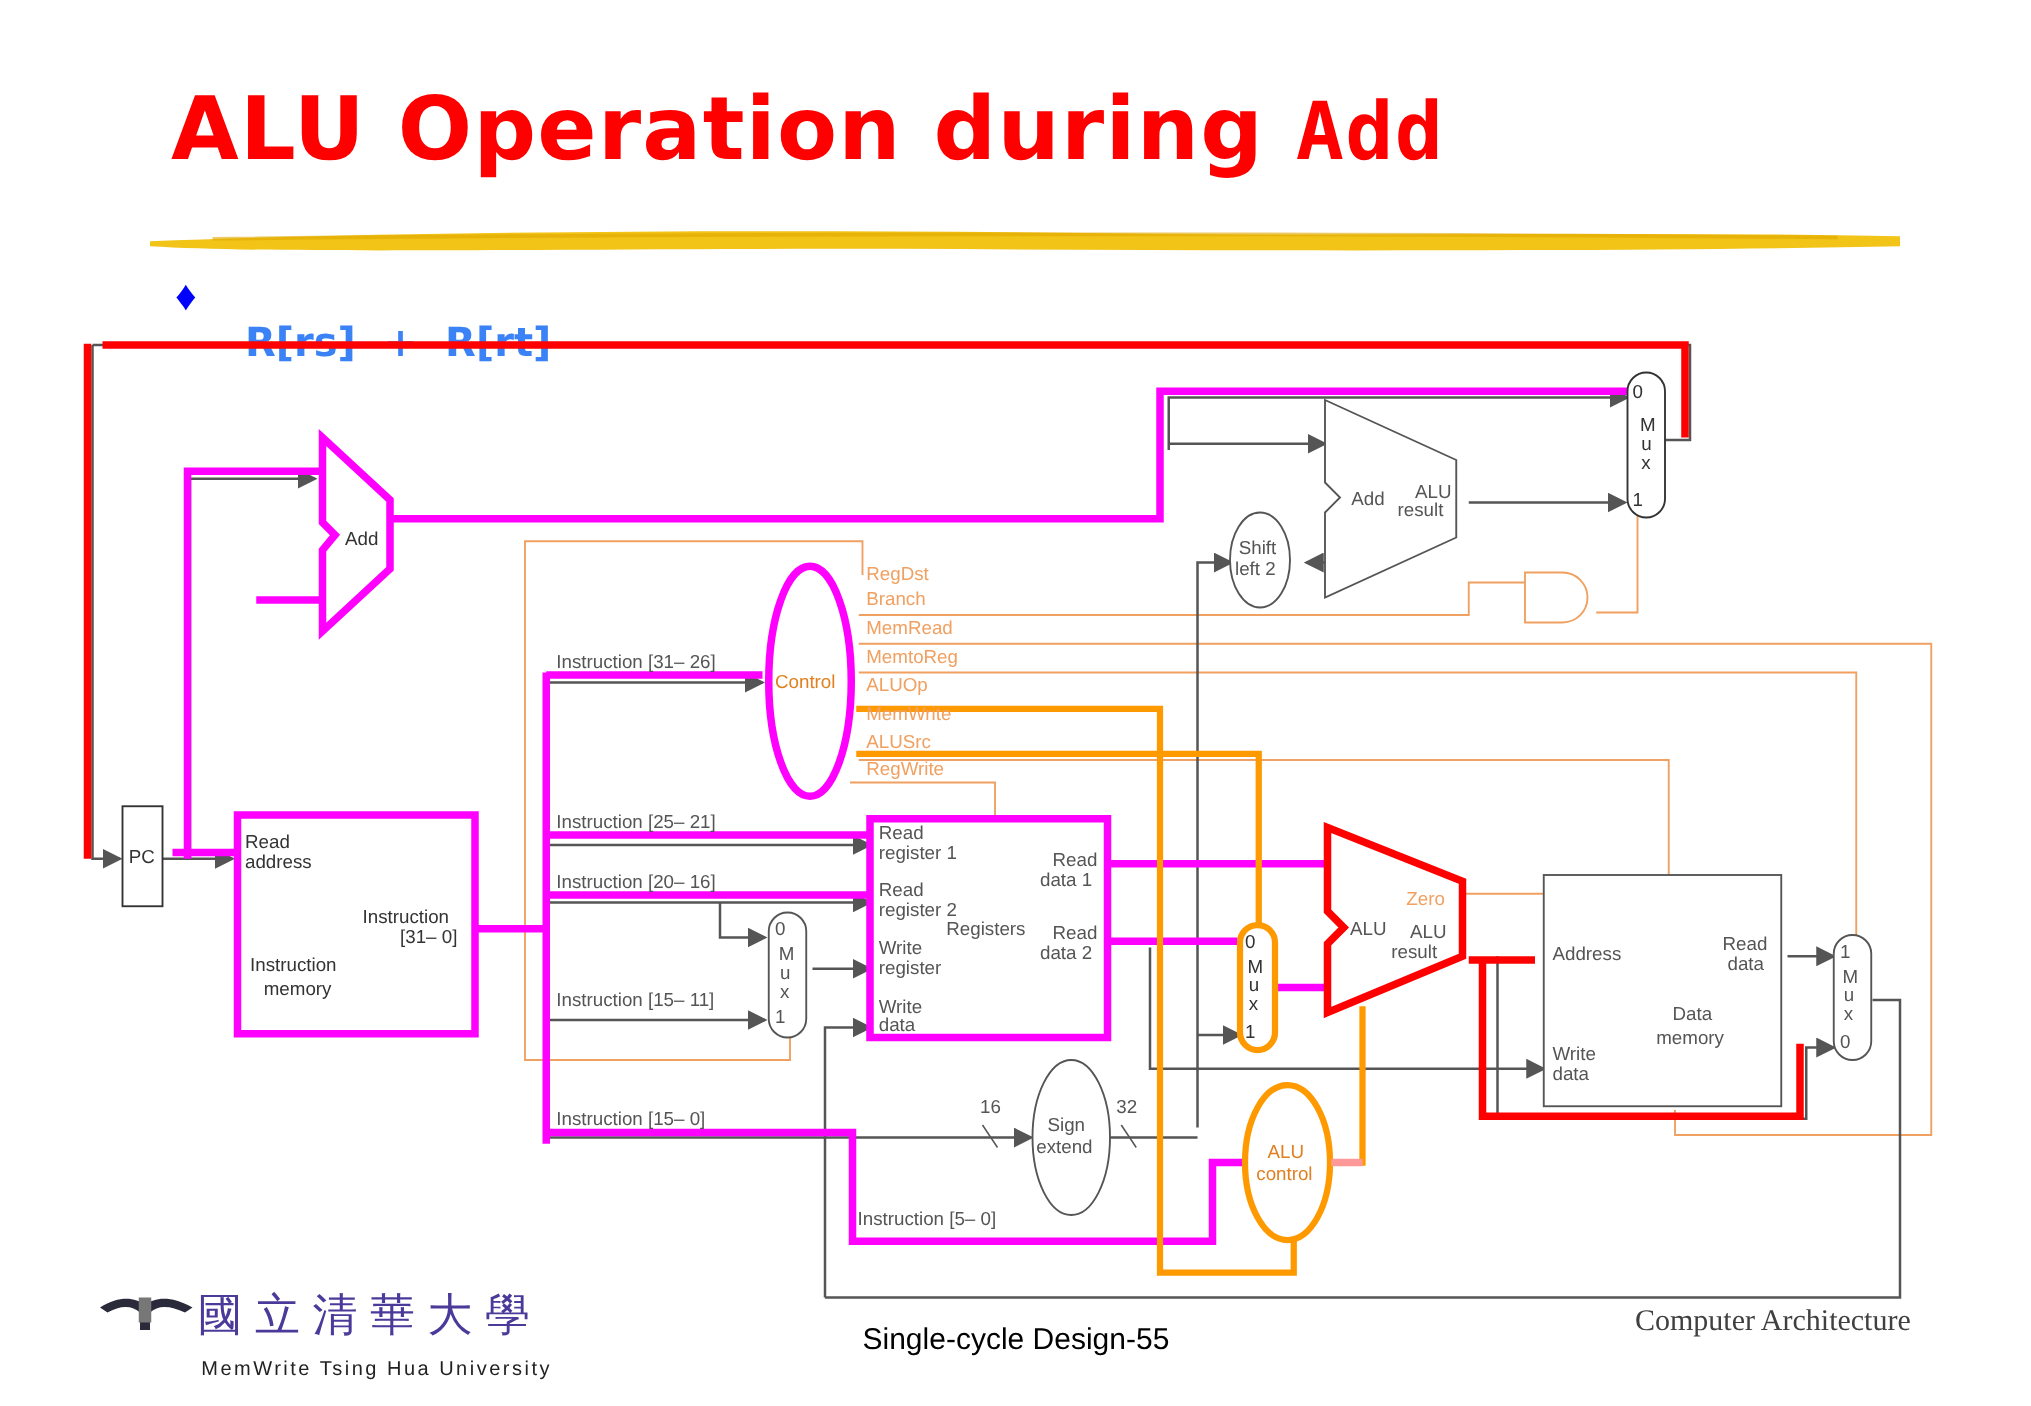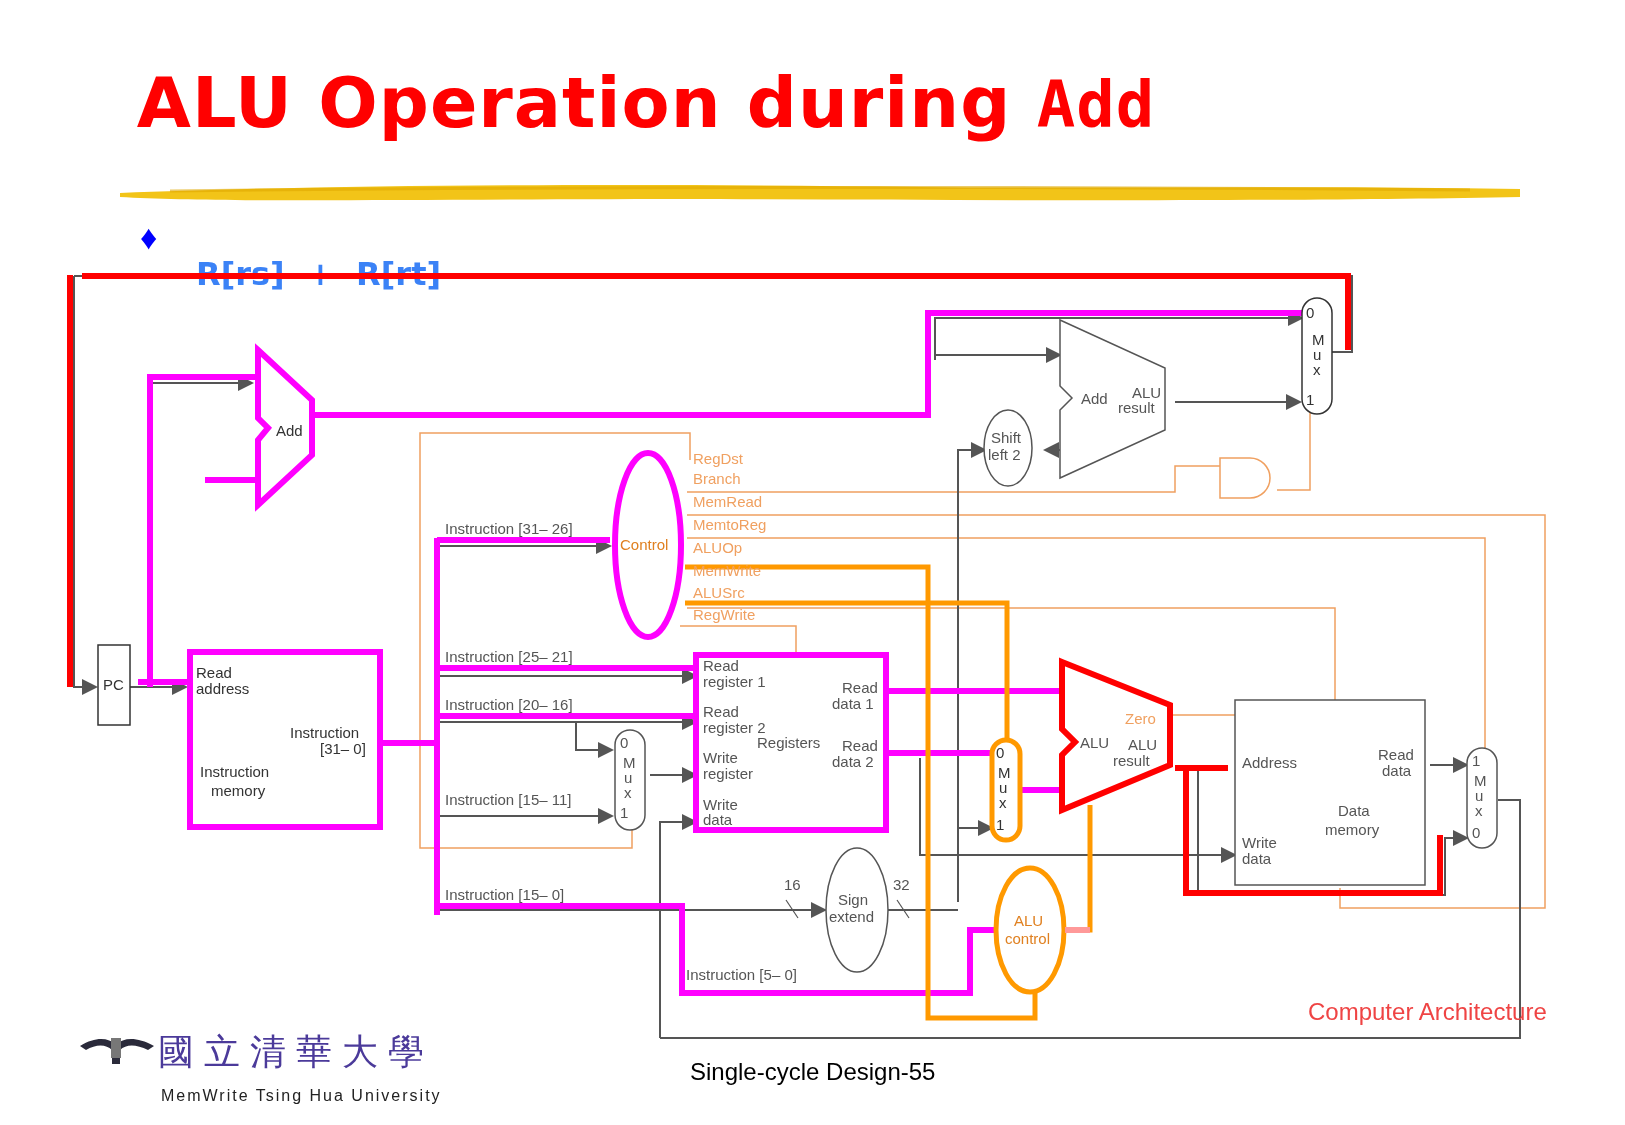--- a/index.html
+++ b/index.html
@@ -6,21 +6,21 @@
   body { width: 1625px; height: 1125px; position: relative; overflow: hidden; font-family: "Liberation Sans", sans-serif; }
   .title { position: absolute; left: 0; width: 1292px; top: 62px; text-align: center; color: #ff0000; font-family: "DejaVu Sans", sans-serif; font-weight: bold; font-size: 70px; letter-spacing: 1px; }
   .title .mono { font-family: "DejaVu Sans Mono", monospace; font-size: 64px; }
   .brush { position: absolute; left: 120px; top: 181px; width: 1400px; height: 22px; }
   .bullet { position: absolute; left: 140px; top: 218px; color: #0000ff; font-size: 34px; }
   .bullet-text { position: absolute; left: 196px; top: 210px; font-family: "DejaVu Sans", sans-serif; font-weight: bold; font-size: 32px; color: #3b82f6; white-space: pre; margin-top: 45px; }
   svg.diagram { position: absolute; left: 0; top: 0; }
   .lbl { font-family: "Liberation Sans", sans-serif; fill: #555; font-size: 15px; }
   .lbl-or { font-family: "Liberation Sans", sans-serif; fill: #f0a060; font-size: 15px; }
   .footer-center { position: absolute; left: 690px; top: 1058px; font-size: 24px; color: #000; }
-  .footer-right { position: absolute; left: 1308px; top: 998px; font-size: 24px; color: #ef4444; }
+  .footer-right { position: absolute; left: 1308px; top: 1044px; font-size: 24px; color: #404040; font-family: Liberation Serif, serif; }
   .logo { position: absolute; left: 78px; top: 1030px; }
   .logo-cn { position: absolute; left: 158px; top: 1028px; font-family: "DejaVu Serif", serif; font-size: 36px; color: #4b3a9a; letter-spacing: 10px; }
   .logo-en { position: absolute; left: 161px; top: 1087px; font-size: 16px; color: #222; letter-spacing: 2px; }
 </style>
 </head>
 <body>
 
 <div class="title"><span>ALU Operation during </span><span class="mono">Add</span></div>
 
 <svg class="brush" viewBox="0 0 1400 22" preserveAspectRatio="none">

